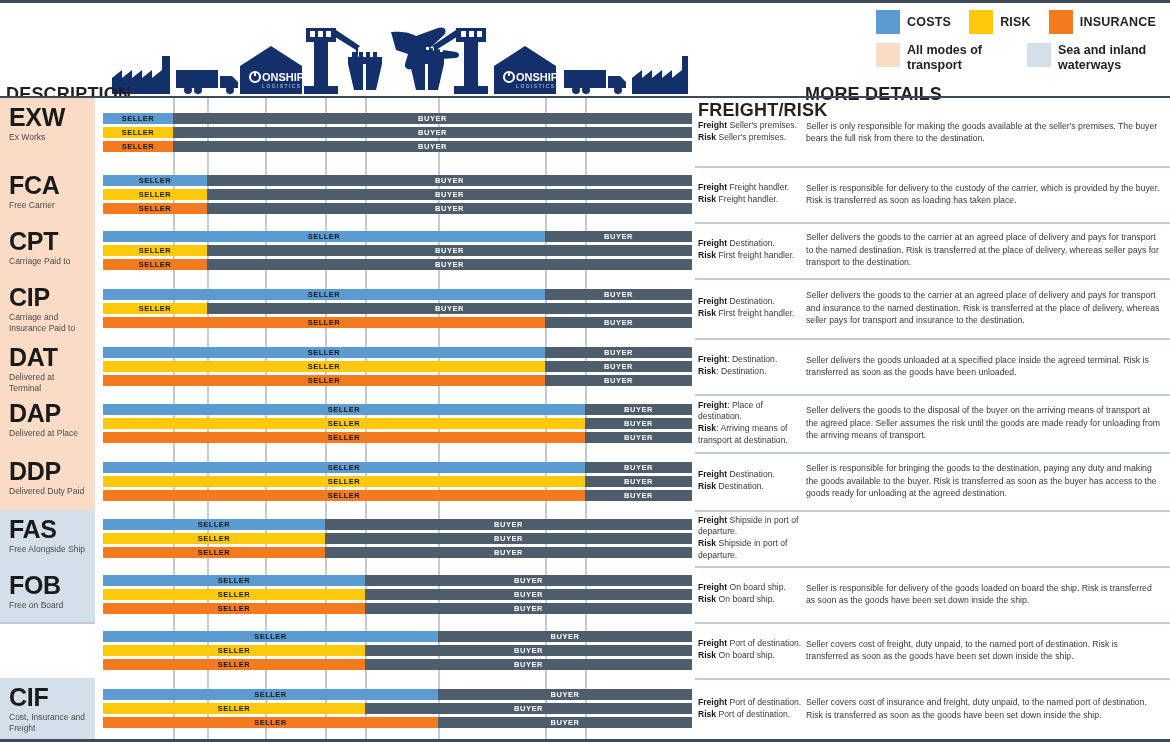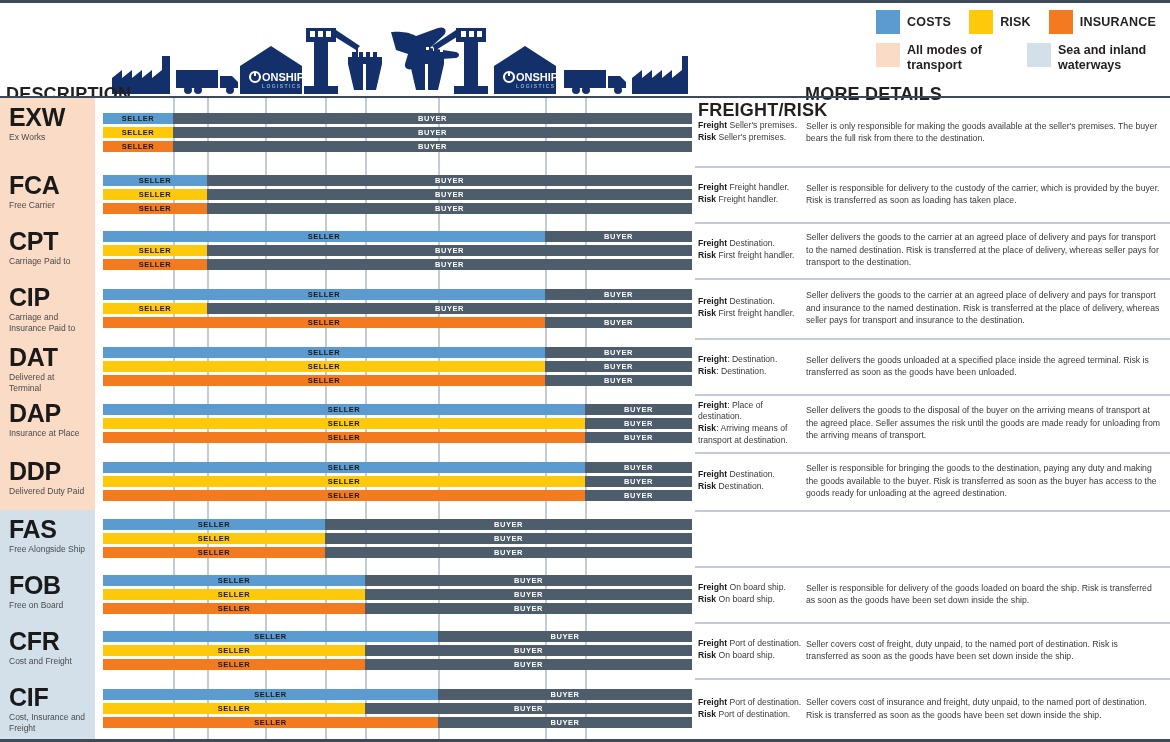--- a/index.html
+++ b/index.html
@@ -418,21 +418,21 @@
           <div><b>Risk</b><span>: Destination.</span></div>
         </div>
         <div class="md">
           <div>Seller delivers the goods unloaded at a specified place inside the agreed terminal. Risk is transferred as soon as the goods have been unloaded.</div>
         </div>
       </div>
       <div class="row-sep" style="top: 394px;"></div>
       <div class="row" style="top: 394px; height: 58px;">
         <div class="desc allmodes">
           <div class="code">DAP</div>
-          <div class="subname">Insurance at Place</div>
+          <div class="subname">Delivered at Place</div>
         </div>
         <div class="track">
           <div class="gridline" style="left: 78px;"></div>
           <div class="gridline" style="left: 112px;"></div>
           <div class="gridline" style="left: 170px;"></div>
           <div class="gridline" style="left: 230px;"></div>
           <div class="gridline" style="left: 270px;"></div>
           <div class="gridline" style="left: 343px;"></div>
           <div class="gridline" style="left: 450px;"></div>
           <div class="gridline" style="left: 490px;"></div>
@@ -532,20 +532,24 @@
           <div class="bar seg-buyer" style="left: 230px; width: 367px; top: 23px;">
             <span>BUYER</span>
           </div>
           <div class="bar seg-seller" style="left: 8px; width: 222px; top: 37px; background: rgb(244, 122, 32);">
             <span>SELLER</span>
           </div>
           <div class="bar seg-buyer" style="left: 230px; width: 367px; top: 37px;">
             <span>BUYER</span>
           </div>
         </div>
+        <div class="fr">
+          <div><b>Freight</b><span> Shipside in port of departure.</span></div>
+          <div><b>Risk</b><span> Shipside in port of departure.</span></div>
+        </div>
       </div>
       <div class="row-sep" style="top: 566px;"></div>
       <div class="row" style="top: 566px; height: 56px;">
         <div class="desc sea">
           <div class="code">FOB</div>
           <div class="subname">Free on Board</div>
         </div>
         <div class="track">
           <div class="gridline" style="left: 78px;"></div>
           <div class="gridline" style="left: 112px;"></div>
@@ -577,24 +581,20 @@
         <div class="fr">
           <div><b>Freight</b><span> On board ship.</span></div>
           <div><b>Risk</b><span> On board ship.</span></div>
         </div>
         <div class="md">
           <div>Seller is responsible for delivery of the goods loaded on board the ship. Risk is transferred as soon as the goods have been set down inside the ship.</div>
         </div>
       </div>
       <div class="row-sep" style="top: 622px;"></div>
       <div class="row" style="top: 622px; height: 56px;">
-        <div class="desc sea">
-          <div class="code">CFR</div>
-          <div class="subname">Cost and Freight</div>
-        </div>
         <div class="track">
           <div class="gridline" style="left: 78px;"></div>
           <div class="gridline" style="left: 112px;"></div>
           <div class="gridline" style="left: 170px;"></div>
           <div class="gridline" style="left: 230px;"></div>
           <div class="gridline" style="left: 270px;"></div>
           <div class="gridline" style="left: 343px;"></div>
           <div class="gridline" style="left: 450px;"></div>
           <div class="gridline" style="left: 490px;"></div>
           <div class="bar seg-seller" style="left: 8px; width: 335px; top: 9px; background: rgb(91, 155, 208);">

